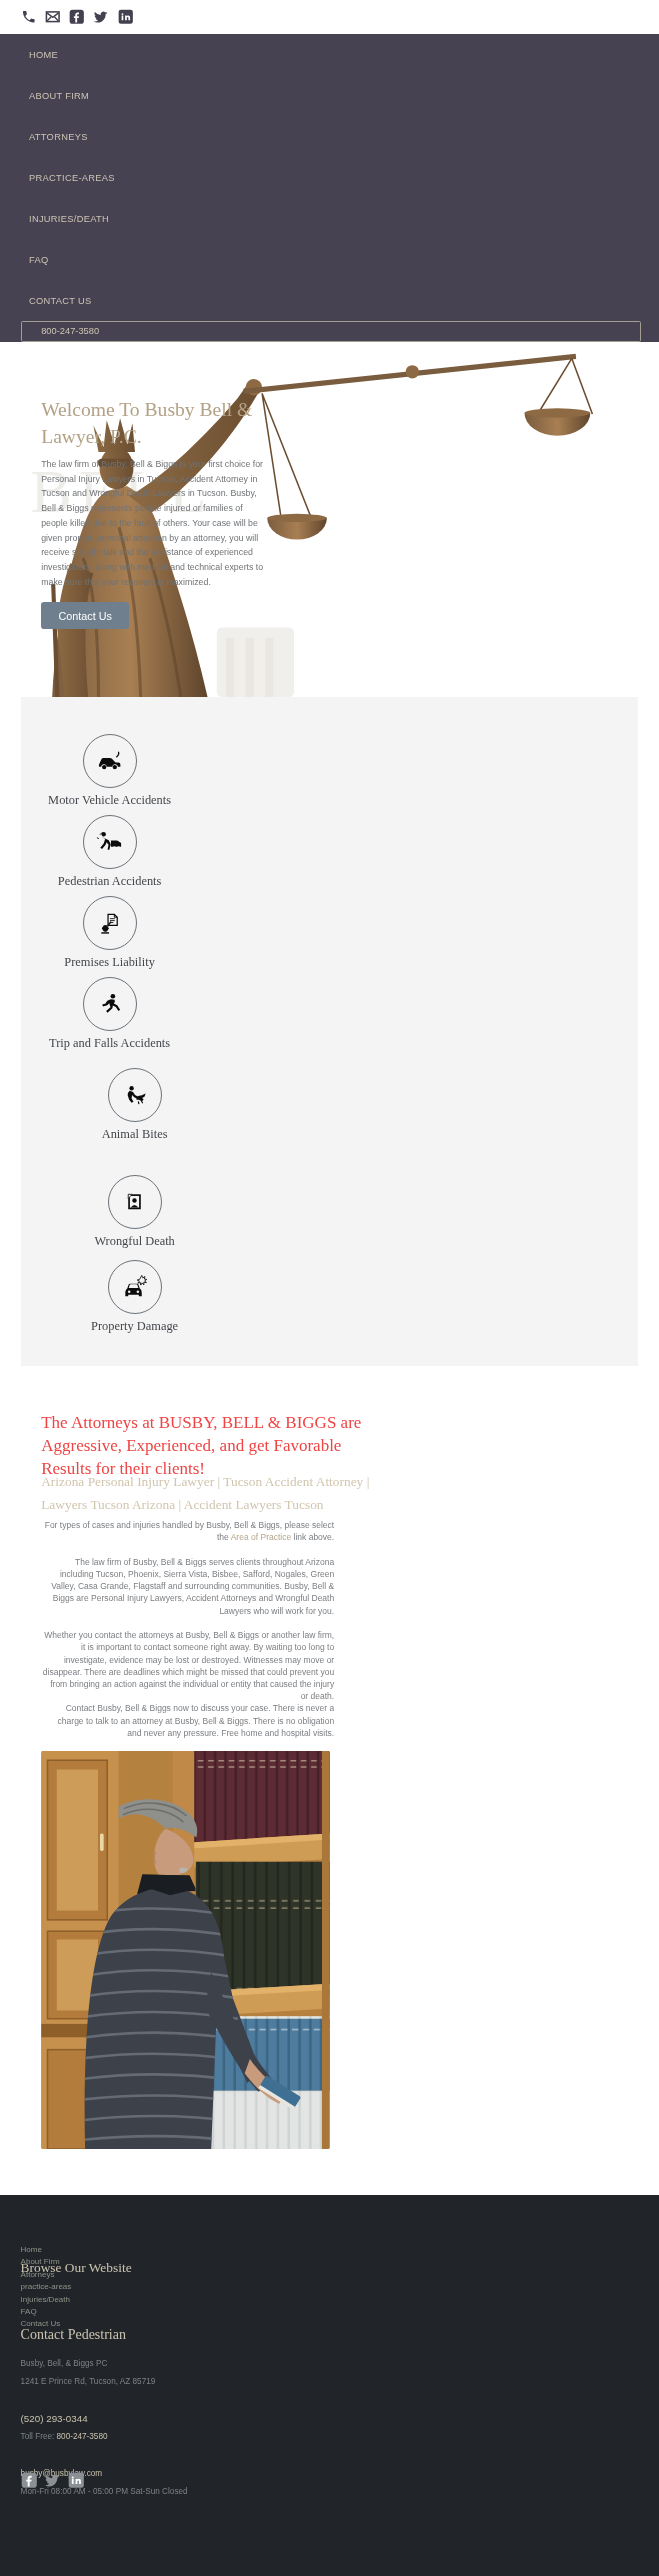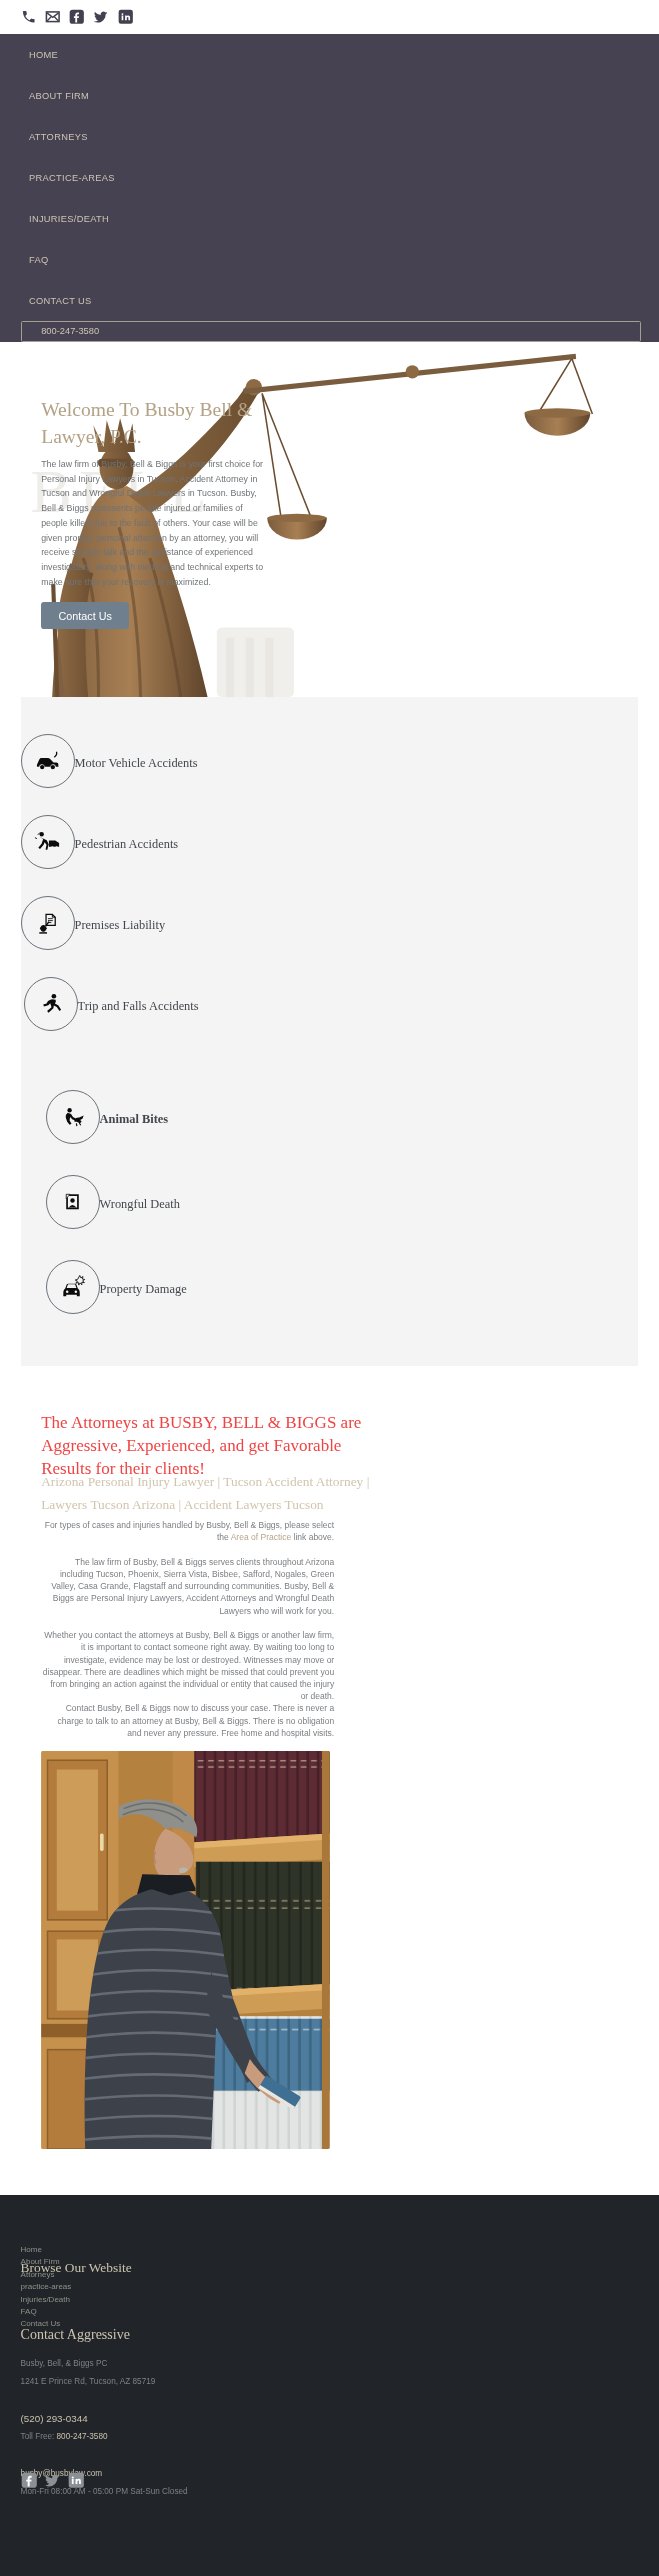--- a/index.html
+++ b/index.html
@@ -18,21 +18,21 @@
 
   
   .hero{position:relative;margin:0 20.6px;height:355px;background:#fff;overflow:hidden;}
   .hero-art{position:absolute;left:0;top:0;}
   .hero-title{position:absolute;left:20.6px;top:54px;margin:0;font-family:"Liberation Serif",serif;font-weight:400;font-size:19.6px;line-height:27px;color:#b3a185;}
   .hero-para{position:absolute;left:20.6px;top:115px;width:227px;margin:0;font-size:8.8px;line-height:14.7px;color:#6f7376;}
   .hero-cta{position:absolute;left:20.6px;top:260px;width:88px;height:27px;background:#6f7f8e;border:none;border-radius:3.1px;color:#fff;font-size:10.8px;font-family:"Liberation Sans",sans-serif;cursor:pointer;}
 
   
   .practice{position:relative;margin:0 20.6px;height:669px;background:#f4f4f5;}
-  .pa-item{position:absolute;width:178px;display:flex;flex-direction:row;align-items:center;text-align:center;cursor:pointer;}
+  .pa-item{position:absolute;width:178px;display:flex;flex-direction:column;align-items:center;text-align:center;cursor:pointer;}
   .pa-item.gb{left:25px;}
   .pa-circle{width:52px;height:52px;border:1.5px solid #6b7278;border-radius:50%;display:flex;align-items:center;justify-content:center;}
   .pa-label{margin-top:5.2px;font-family:"Liberation Serif",serif;font-size:12.4px;color:#43474b;white-space:nowrap;}
 
   
   .attorneys{position:relative;margin:0 20.6px;height:829px;background:#fff;}
   .att-h{position:absolute;left:20.6px;top:45px;margin:0;font-family:"Liberation Serif",serif;font-weight:400;font-size:17px;line-height:23px;color:#ef4444;white-space:nowrap;}
   .att-sub{position:absolute;left:20.6px;top:104px;margin:0;font-family:"Liberation Serif",serif;font-weight:400;font-size:13.4px;line-height:23px;color:#d1c5ae;white-space:nowrap;}
   .att-body{position:absolute;left:20.6px;top:153px;width:293px;font-size:8.5px;line-height:12.2px;color:#7b7f83;text-align:right;}
   .att-body p{margin:0 0 12.4px 0;}
@@ -215,21 +215,21 @@
   <div class="pa-item" style="top:280px;left:0;justify-content:flex-end;">
     <div class="pa-circle">
       <svg viewBox="0 0 60 60" width="29" height="29">
         <circle cx="37" cy="13" r="4.8" fill="#0c0c0c"></circle>
         <path fill="#0c0c0c" d="M33 19 q-9 2-11 9 l-7 2 1.5 4 9-2.5 4-4 2.5 8 -9 8 3 3.5 10-9 1-6 6 3 5.5 8.5 3.5-2.5 -6-9.5 -7-3.5 q3.5-4 1.5-8z"></path>
       </svg>
     </div>
     <div class="pa-label">Trip and Falls Accidents</div>
   </div>
 
-  <div class="pa-item gb" style="top:393px;font-weight:bold;">
+  <div class="pa-item gb" style="top:371px;">
     <div class="pa-circle">
       <svg viewBox="0 0 60 60" width="29" height="29">
         <circle cx="24" cy="15" r="4.5" fill="#0c0c0c"></circle>
         <path fill="#0c0c0c" d="M20 20 q-5 4-4 10 l3 9 5 6 4-2 -4-7 1-7 5 5 6 2 1-4 -6-3 -4-6z"></path>
         <path fill="#0c0c0c" d="M34 34 q4-5 10-4 l9-4 -2 6 -5 3 3 4 -4 3 -6-3 -5 0z"></path>
         <path d="M44 41 l3 5 M38 42 l1 6" stroke="#0c0c0c" stroke-width="2.4"></path>
       </svg>
     </div>
     <div class="pa-label">Animal Bites</div>
   </div>
@@ -378,21 +378,21 @@
   <div class="f-links">
     <div class="f-link">Home</div>
     <div class="f-link">About Firm</div>
     <div class="f-link">Attorneys</div>
     <div class="f-link">practice-areas</div>
     <div class="f-link">Injuries/Death</div>
     <div class="f-link">FAQ</div>
     <div class="f-link">Contact Us</div>
   </div>
 
-  <h4 class="f-h f-contact-h">Contact Aggressive</h4>
+  <h4 class="f-h f-contact-h">Contact Pedestrian</h4>
   <div class="f-contactinfo">
     <div class="f-line">Busby, Bell, &amp; Biggs PC</div>
     <div class="f-line">1241 E Prince Rd, Tucson, AZ 85719</div>
     <div class="f-line f-tan f-phone">(520) 293-0344</div>
     <div class="f-line"><span>Toll Free: </span><span class="f-tan">800-247-3580</span></div>
     <div class="f-line f-tan">busby@busbylaw.com</div>
     <div class="f-line">Mon-Fri 08:00 AM - 05:00 PM Sat-Sun Closed</div>
   </div>
 
   <div class="f-social">

